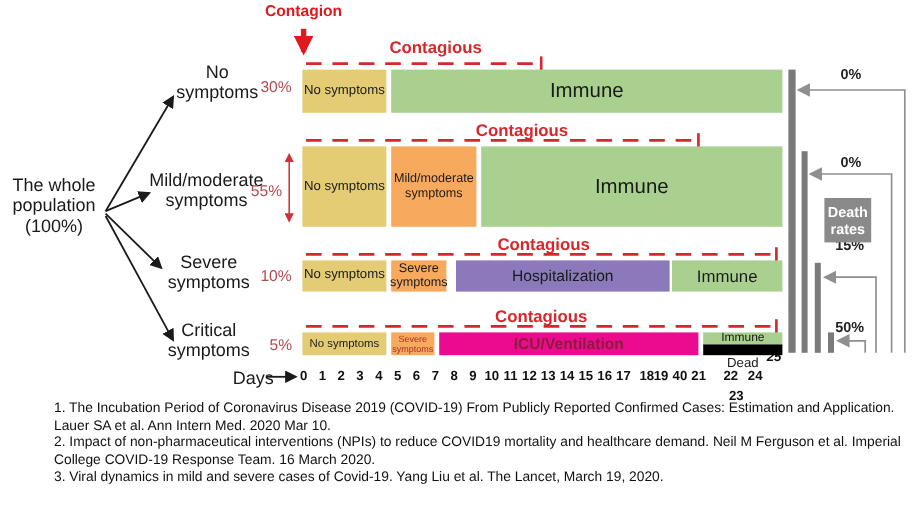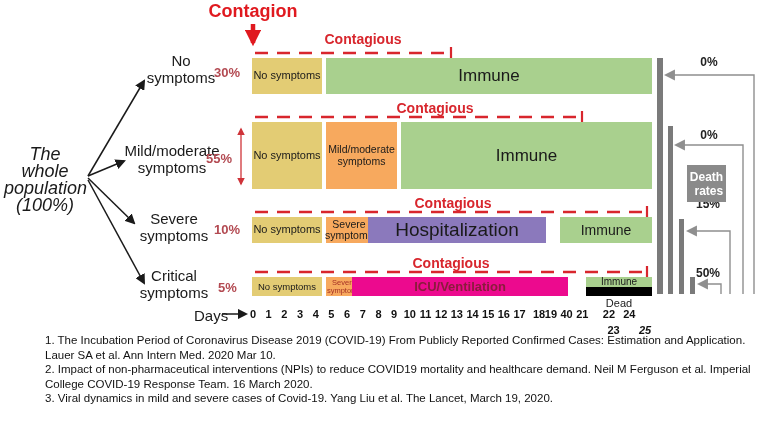--- a/index.html
+++ b/index.html
@@ -10,33 +10,33 @@
   .ctr{text-align:center;}
   .bar{position:absolute;display:flex;align-items:center;justify-content:center;
        text-align:center;line-height:1.05;}
   .seg-yellow{background:var(--segment_yellow,#e3cc74);}
   .seg-orange{background:var(--segment_orange,#f7a95e);}
   .seg-green{background:var(--segment_green,#a9d08e);}
   .seg-purple{background:var(--segment_purple,#8b79bc);}
   .seg-magenta{background:var(--segment_magenta,#ec0a8e);}
   .seg-black{background:var(--segment_black,#000);}
   .graybar{position:absolute;background:var(--gray_bar,#7a7a7a);}
-  .pct{position:absolute;width:32px;font-size:13px;font-weight:700;
+  .pct{position:absolute;width:32px;text-align:center;font-size:13px;font-weight:400;
        color:var(--percent_red,#b34a52);}
   .cat{position:absolute;text-align:center;font-size:15px;line-height:16.5px;color:#1a1a1a;}
   .contagious{position:absolute;width:86px;text-align:center;font-size:14px;font-weight:600;
        color:var(--dashed_red,#d8262d);}
   .drate{position:absolute;text-align:center;font-size:12px;font-weight:600;color:#222;}
   svg.overlay{position:absolute;left:0;top:0;z-index:1;}
   .stage > div{z-index:2;}
   .refs{position:absolute;left:45px;top:333px;width:718px;font-size:11.5px;
         line-height:14.5px;color:#111;}
   .deathbox{position:absolute;display:flex;align-items:center;justify-content:center;
         background:var(--death_box_gray,#8a8a8a);color:#fff;font-size:12px;font-weight:600;
-        line-height:14px;text-align:right;}
+        line-height:14px;text-align:center;}
   .daytick{position:absolute;width:16px;text-align:center;font-size:11px;font-weight:600;color:#111;}
 </style>
 </head>
 <body>
 
 <div class="stage" style="--segment_yellow: #e3cc74; --segment_orange: #f7a95e; --segment_green: #a9d08e; --segment_purple: #8b79bc; --segment_magenta: #ec0a8e; --segment_black: #000000; --contagion_red: #e0191f; --dashed_red: #d8262d; --percent_red: #b34a52; --icu_text: #8a1c3c; --severe_critical_text: #a63226; --gray_bar: #7a7a7a; --bracket_gray: #8f8f8f; --death_box_gray: #8a8a8a;">
 
   <svg class="overlay" width="768" height="427">
     <defs>
       <marker id="mBlack" viewBox="0 0 10 10" refX="8" refY="5" markerWidth="7" markerHeight="7" orient="auto-start-reverse">
@@ -72,23 +72,23 @@
     <line x1="647" y1="266" x2="647" y2="279" stroke="#d8262d" stroke-width="2.2"></line>
 
     <line x1="222" y1="314" x2="246" y2="314" stroke="#1a1a1a" stroke-width="1.5" marker-end="url(#mBlack)"></line>
 
     <path d="M754,294 L754,75 L666,75" fill="none" stroke="#8f8f8f" stroke-width="1.4" marker-end="url(#mGray)"></path>
     <path d="M743,294 L743,145 L676,145" fill="none" stroke="#8f8f8f" stroke-width="1.4" marker-end="url(#mGray)"></path>
     <path d="M730,294 L730,231 L688,231" fill="none" stroke="#8f8f8f" stroke-width="1.4" marker-end="url(#mGray)"></path>
     <path d="M721,294 L721,284 L699,284" fill="none" stroke="#8f8f8f" stroke-width="1.4" marker-end="url(#mGray)"></path>
   </svg>
 
-  <div class="abs ctr" style="left:203px;top:1px;width:100px;font-size:18px;font-weight:600;color:var(--contagion_red,#e0191f);">Contagion</div>
+  <div class="abs ctr" style="left:203px;top:1px;width:100px;font-size:13px;font-weight:600;color:var(--contagion_red,#e0191f);">Contagion</div>
 
-  <div class="abs ctr ml" style="left:4px;top:146px;width:82px;font-size:18px;line-height:17px;font-style:italic;">The whole
+  <div class="abs ctr ml" style="left:4px;top:146px;width:82px;font-size:15px;line-height:17px;">The whole
 population
 (100%)</div>
 
   <div class="cat ml" style="left:138px;top:53px;width:86px;">No
 symptoms</div>
   <div class="cat ml" style="left:122px;top:143px;width:100px;">Mild/moderate
 symptoms</div>
   <div class="cat ml" style="left:131px;top:211px;width:86px;">Severe
 symptoms</div>
   <div class="cat ml" style="left:131px;top:268px;width:86px;">Critical
@@ -108,27 +108,27 @@
   <div class="bar seg-green" style="left:326px;top:58px;width:326px;height:36px;font-size:17px;">Immune</div>
 
   <div class="bar seg-yellow" style="left:252px;top:122px;width:70px;height:67px;font-size:11px;">No symptoms</div>
   <div class="bar seg-orange ml" style="left:326px;top:122px;width:71px;height:67px;font-size:10.5px;">Mild/moderate
 symptoms</div>
   <div class="bar seg-green" style="left:401px;top:122px;width:251px;height:67px;font-size:17px;">Immune</div>
 
   <div class="bar seg-yellow" style="left:252px;top:217px;width:70px;height:26px;font-size:11px;">No symptoms</div>
   <div class="bar seg-orange ml" style="left:326px;top:217px;width:46px;height:26px;font-size:10.5px;">Severe
 symptoms</div>
-  <div class="bar seg-purple" style="left:368px;top:217px;width:178px;height:26px;font-size:19px;">Hospitalization</div>
+  <div class="bar seg-purple" style="left:380px;top:217px;width:178px;height:26px;font-size:13px;">Hospitalization</div>
   <div class="bar seg-green" style="left:560px;top:217px;width:92px;height:26px;font-size:14px;">Immune</div>
 
   <div class="bar seg-yellow" style="left:252px;top:277px;width:70px;height:19px;font-size:9.5px;">No symptoms</div>
   <div class="bar seg-orange ml" style="left:326px;top:277px;width:36px;height:19px;font-size:7.5px;color:var(--severe_critical_text,#a63226);">Severe
 symptoms</div>
-  <div class="bar seg-magenta" style="left:352px;top:277px;width:216px;height:19px;font-size:13px;font-weight:600;color:var(--icu_text,#8a1c3c);text-align:center;">ICU/Ventilation</div>
+  <div class="bar seg-magenta" style="left:366px;top:277px;width:216px;height:19px;font-size:13px;font-weight:600;color:var(--icu_text,#8a1c3c);text-align:center;">ICU/Ventilation</div>
   <div class="bar seg-green" style="left:586px;top:277px;width:66px;height:10px;font-size:10px;">Immune</div>
   <div class="bar seg-black" style="left:586px;top:287px;width:66px;height:9px;"></div>
   <div class="abs ctr" style="left:586px;top:297px;width:66px;font-size:11px;">Dead</div>
 
   <div class="abs" style="left:194px;top:307px;font-size:15px;">Days</div>
   <div>
       <span class="daytick" style="left: 245px; top: 308px;">0</span>
       <span class="daytick" style="left: 260.68px; top: 308px;">1</span>
       <span class="daytick" style="left: 276.36px; top: 308px;">2</span>
       <span class="daytick" style="left: 292.04px; top: 308px;">3</span>
@@ -146,21 +146,21 @@
       <span class="daytick" style="left: 480.2px; top: 308px;">15</span>
       <span class="daytick" style="left: 495.88px; top: 308px;">16</span>
       <span class="daytick" style="left: 511.56px; top: 308px;">17</span>
       <span class="daytick" style="left: 531px; top: 308px;">18</span>
       <span class="daytick" style="left: 542.92px; top: 308px;">19</span>
       <span class="daytick" style="left: 558.6px; top: 308px;">40</span>
       <span class="daytick" style="left: 574.28px; top: 308px;">21</span>
       <span class="daytick" style="left: 589.96px; top: 308px; margin-left: 11px;">22</span>
       <span class="daytick" style="left: 605.64px; top: 324px;">23</span>
       <span class="daytick" style="left: 621.32px; top: 308px;">24</span>
-      <span class="daytick" style="left: 637px; top: 324px; font-style: italic;">25</span>
+      <span class="daytick" style="left: 637px; top: 292px; font-style: italic;">25</span>
     </div>
 
   <div class="graybar" style="left:657px;top:58px;width:6px;height:236px;"></div>
   <div class="graybar" style="left:668px;top:126px;width:5px;height:168px;"></div>
   <div class="graybar" style="left:679px;top:219px;width:5px;height:75px;"></div>
   <div class="graybar" style="left:690px;top:277px;width:5px;height:17px;"></div>
 
   <div class="drate" style="left:692px;top:55px;width:34px;">0%</div>
   <div class="drate" style="left:692px;top:128px;width:34px;">0%</div>
   <div class="drate" style="left:690px;top:197px;width:36px;">15%</div>

